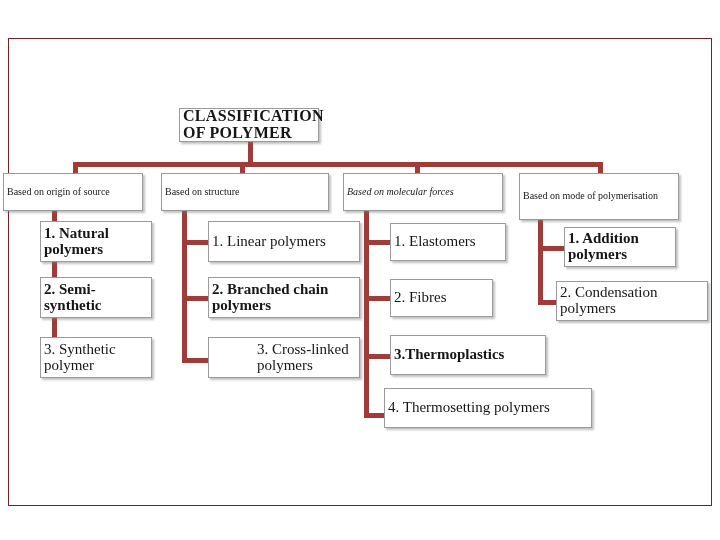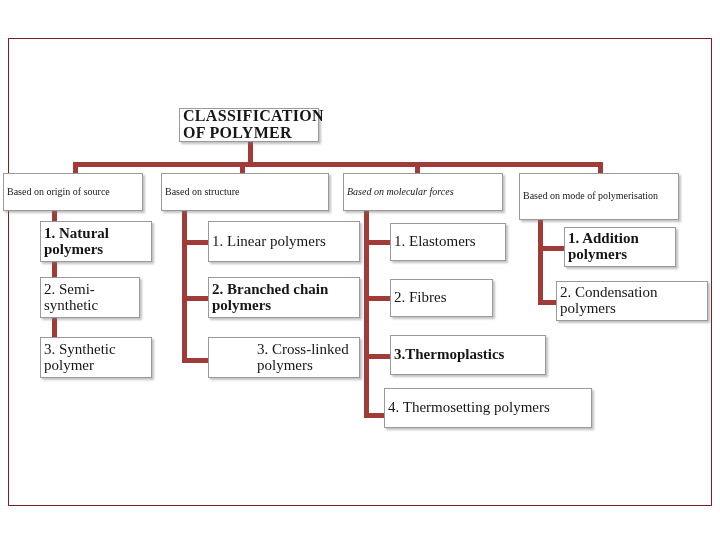--- a/index.html
+++ b/index.html
@@ -108,21 +108,21 @@
     <div class="node lvl2" style="left:334px; top:134px; width:160px; height:38px;font-style:italic;">
       <span>Based on molecular forces</span>
     </div>
     <div class="node lvl2" style="left:510px; top:134px; width:160px; height:47px;">
       <span>Based on mode of polymerisation</span>
     </div>
 
     <div class="node leaf leaf-b" style="left:31px; top:182px; width:112px; height:41px;">
       <span>1. Natural polymers</span>
     </div>
-    <div class="node leaf" style="left:31px; top:238px; width:100px; height:41px;">
+    <div class="node leaf" style="left:31px; top:238px; width:112px; height:41px;font-weight:bold;">
       <span>2. Semi-synthetic</span>
     </div>
     <div class="node leaf" style="left:31px; top:298px; width:112px; height:41px;">
       <span>3. Synthetic polymer</span>
     </div>
 
     <div class="node leaf" style="left:199px; top:182px; width:152px; height:41px;">
       <span>1. Linear polymers</span>
     </div>
     <div class="node leaf leaf-b" style="left:199px; top:238px; width:152px; height:41px;">

